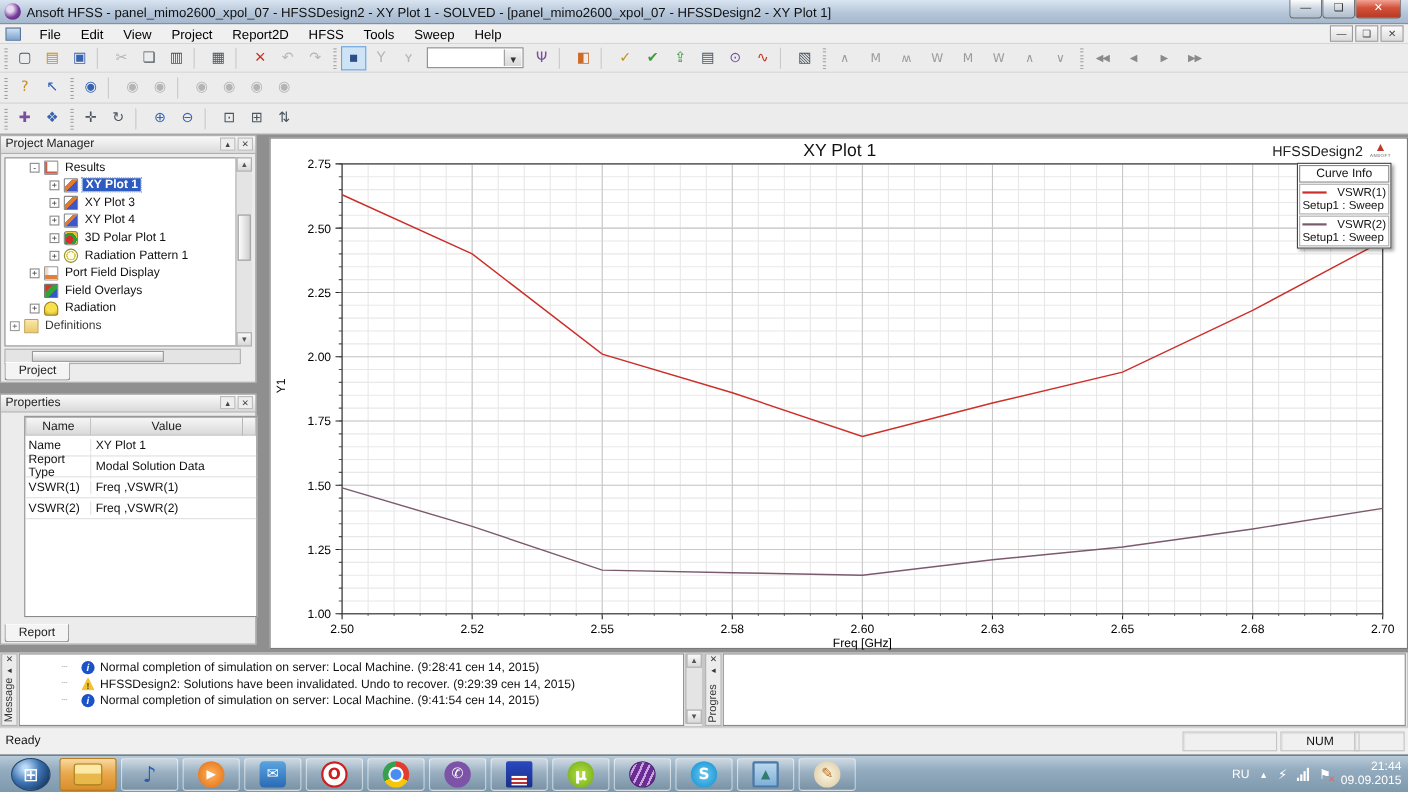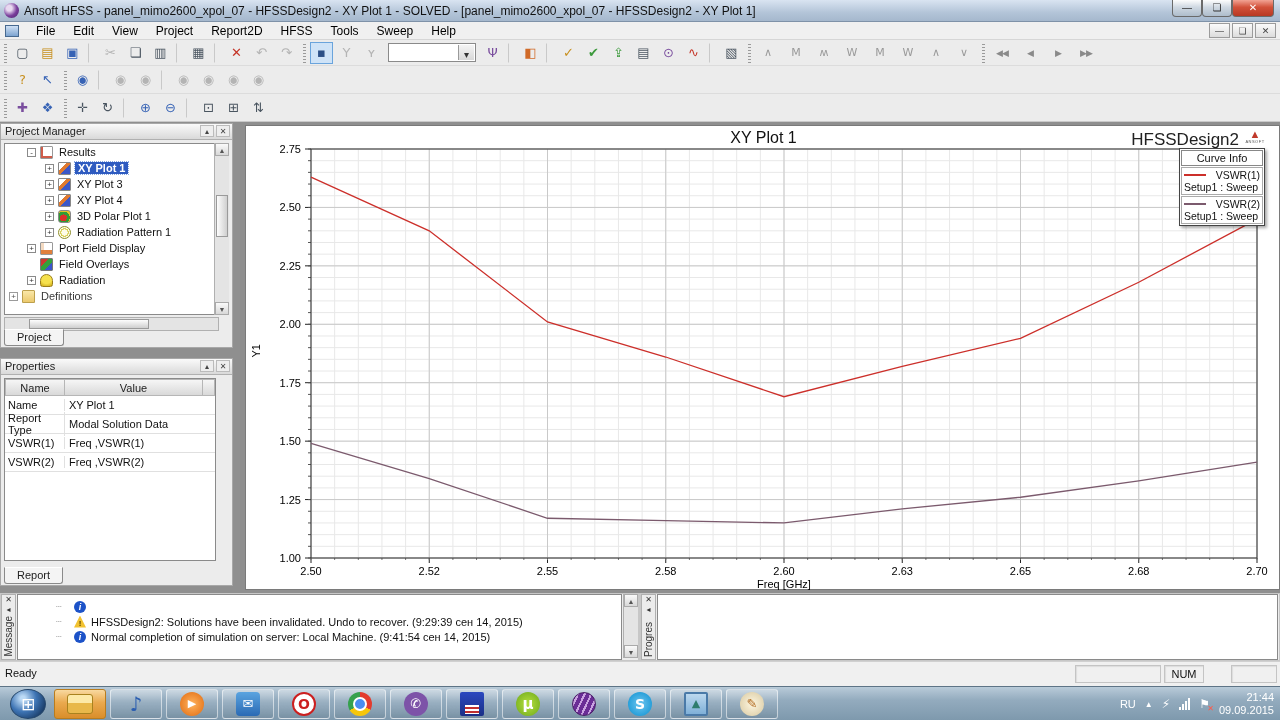--- a/index.html
+++ b/index.html
@@ -84,34 +84,34 @@
   .vscroll .thumb { position:absolute; left:1px; top:52px; width:12px; height:42px; background:linear-gradient(90deg,#fdfdfd,#cfcfcf); border:1px solid #9a9a9a; }
   .scr-arrow { position:absolute; left:0; width:14px; height:13px; font-size:7px; text-align:center; line-height:13px;
     color:#555; background:linear-gradient(#fafafa,#d8d8d8); border:1px solid #aaa; }
   .hscroll { position:absolute; left:3px; top:193px; width:215px; height:14px; background:#e4e4e4; border:1px solid #b0b0b0; }
   .hscroll .thumb { position:absolute; left:24px; top:1px; width:120px; height:10px; background:linear-gradient(#fdfdfd,#cfcfcf); border:1px solid #9a9a9a; }
   .tabstrip { position:absolute; left:3px; bottom:1px; height:17px; }
   .tab { display:inline-block; border:1px solid #8a8a8a; border-top:1px solid #fff; background:#f4f4f4;
     font-size:11px; padding:1px 12px 2px; color:#222; border-radius:0 0 3px 3px; }
 
   .props { left:0; top:358px; width:233px; height:228px; }
-  .props-body { position:absolute; left:3px; top:19px; width:212px; height:183px; background:#fff; border:1px solid #8a8a8a; }
+  .props-body { position:absolute; left:21px; top:19px; width:212px; height:183px; background:#fff; border:1px solid #8a8a8a; }
   .prop-head { display:flex; height:17px; }
   .prop-head .hc { background:linear-gradient(#f6f6f6,#d9d9d9); border:1px solid #b6b6b6; border-left:none;
     font-size:11px; text-align:center; line-height:16px; color:#222; }
   .hc.c1 { width:60px; border-left:1px solid #b6b6b6; } .hc.c2 { width:138px; } .hc.c3 { flex:1; }
   .prow { display:flex; height:19px; border-bottom:1px solid #e0e0e0; font-size:11px; align-items:center; }
   .prow .pc1 { width:60px; padding-left:3px; border-right:1px solid #e0e0e0; color:#111; }
   .prow .pc2 { flex:1; padding-left:4px; color:#111; }
 
   
   .plotwin { position:absolute; left:245px; top:125px; width:1035px; height:465px; background:#fff;
     border:1px solid #7a7a7a; }
   .plot-title { position:absolute; left:0; top:3px; width:1035px; text-align:center; font-size:16px; color:#111; }
-  .design-label { position:absolute; right:40px; top:4px; font-size:17px; color:#222; }
+  .design-label { position:absolute; right:40px; top:4px; font-size:13px; color:#222; }
   .ansoft-logo { position:absolute; right:14px; top:4px; width:20px; height:16px; text-align:center; }
   .ansoft-logo .tri { color:#c0392b; font-size:11px; line-height:9px; }
   .ansoft-logo .txt { font-size:4px; color:#555; letter-spacing:.5px; }
   svg text { font-family:"Liberation Sans","DejaVu Sans",sans-serif; font-size:11px; fill:#000; }
   .ylab { position:absolute; left:4px; top:218px; font-size:11px; color:#000;
     writing-mode:vertical-rl; transform:rotate(180deg); }
   .legend { position:absolute; left:933px; top:22px; width:86px; background:#fff; border:1px solid #444;
     box-shadow:2px 2px 3px rgba(0,0,0,.35); font-size:10px; }
   .lg-head { border:1px solid #888; margin:1px; text-align:center; padding:1px 0; font-size:11px; color:#111; }
   .lg-entry { border:1px solid #aaa; margin:1px; padding:1px 2px; }
@@ -135,21 +135,21 @@
   .mi-warn { background:#f2c230; color:#5a4300; clip-path:polygon(50% 0,100% 100%,0 100%); font-size:8px; line-height:15px; font-weight:bold; }
   .msg-vscroll { position:absolute; right:0px; top:0px; width:15px; height:64px; background:#e4e4e4; border-left:1px solid #b0b0b0; }
   .prog-panel { position:absolute; left:641px; top:1px; width:638px; height:66px; background:#ececec; }
   .prog-body { position:absolute; left:16px; top:0; width:621px; height:66px; background:#fff; border:1px solid #8a8a8a; }
 
   
   .statusbar { position:absolute; left:0; top:661px; width:1280px; height:25px; background:#f0f0f0;
     border-top:1px solid #d0d0d0; font-size:11px; color:#111; }
   .statusbar .ready { position:absolute; left:5px; top:5px; }
   .st-cell { position:absolute; top:3px; height:18px; border:1px solid #c4c4c4; box-shadow:inset 1px 1px 1px #dcdcdc; }
-  .st-c1 { left:1075px; width:86px; } .st-c2 { left:1164px; width:40px; text-align:center; line-height:17px; } .st-c3 { left:1231px; width:46px; }
+  .st-c1 { left:1075px; width:86px; } .st-c2 { left:1164px; width:72px; text-align:center; line-height:17px; } .st-c3 { left:1231px; width:46px; }
 
   
   .taskbar { position:absolute; left:0; top:686px; width:1280px; height:34px;
     background:linear-gradient(#b9cbd9,#93abbe 40%,#7e99ad); border-top:1px solid #5e7486; display:flex; align-items:center; }
   .orb { width:36px; height:30px; margin:0 8px 0 10px; border-radius:50%;
     background:radial-gradient(circle at 35% 30%,#bcdaf5 8%,#3e74b4 45%,#16365e 85%);
     color:#fff; font-size:17px; text-align:center; line-height:29px; border:1px solid #26476b; }
   .tkbtn { width:52px; height:30px; margin-right:4px; border:1px solid rgba(255,255,255,.55); border-radius:3px;
     background:linear-gradient(rgba(255,255,255,.35),rgba(255,255,255,.08) 45%,rgba(0,0,0,.06));
     display:flex; align-items:center; justify-content:center; }
@@ -750,20 +750,21 @@
       <div class="strip">
         <span class="sx">✕</span>
         <span class="sx">◂</span>
         <span class="stxt">Message</span>
       </div>
       <div class="msg-list">
 
           <div class="msg-row">
             <span class="msg-branch">┄</span>
             <span class="mi mi-info">i</span>
+            <span>Normal completion of simulation on server: Local Machine. (9:28:41  сен 14, 2015)</span>
           </div>
 
           <div class="msg-row">
             <span class="msg-branch">┄</span>
             <span class="mi mi-warn">!</span>
             <span>HFSSDesign2: Solutions have been invalidated. Undo to recover. (9:29:39  сен 14, 2015)</span>
           </div>
 
           <div class="msg-row">
             <span class="msg-branch">┄</span>

